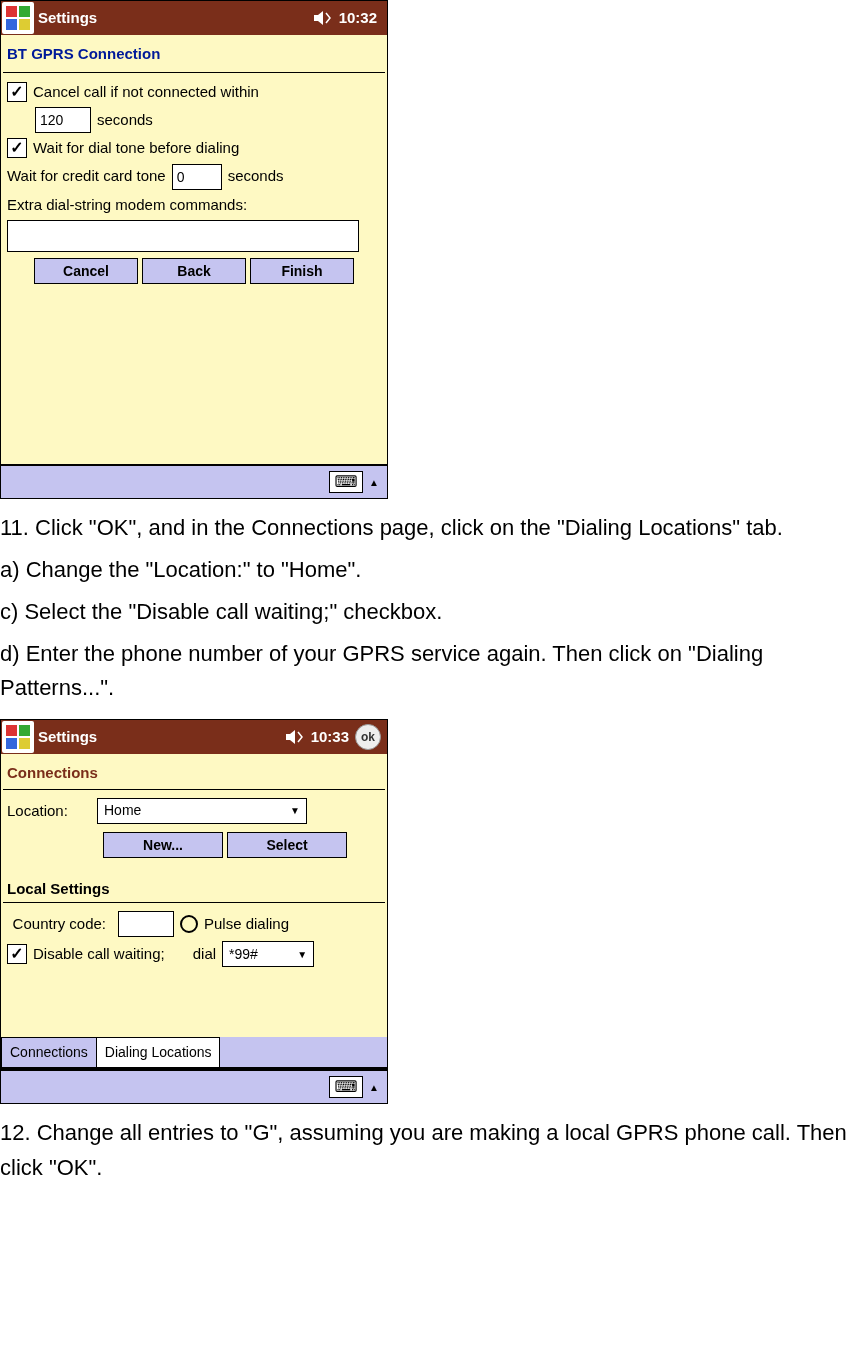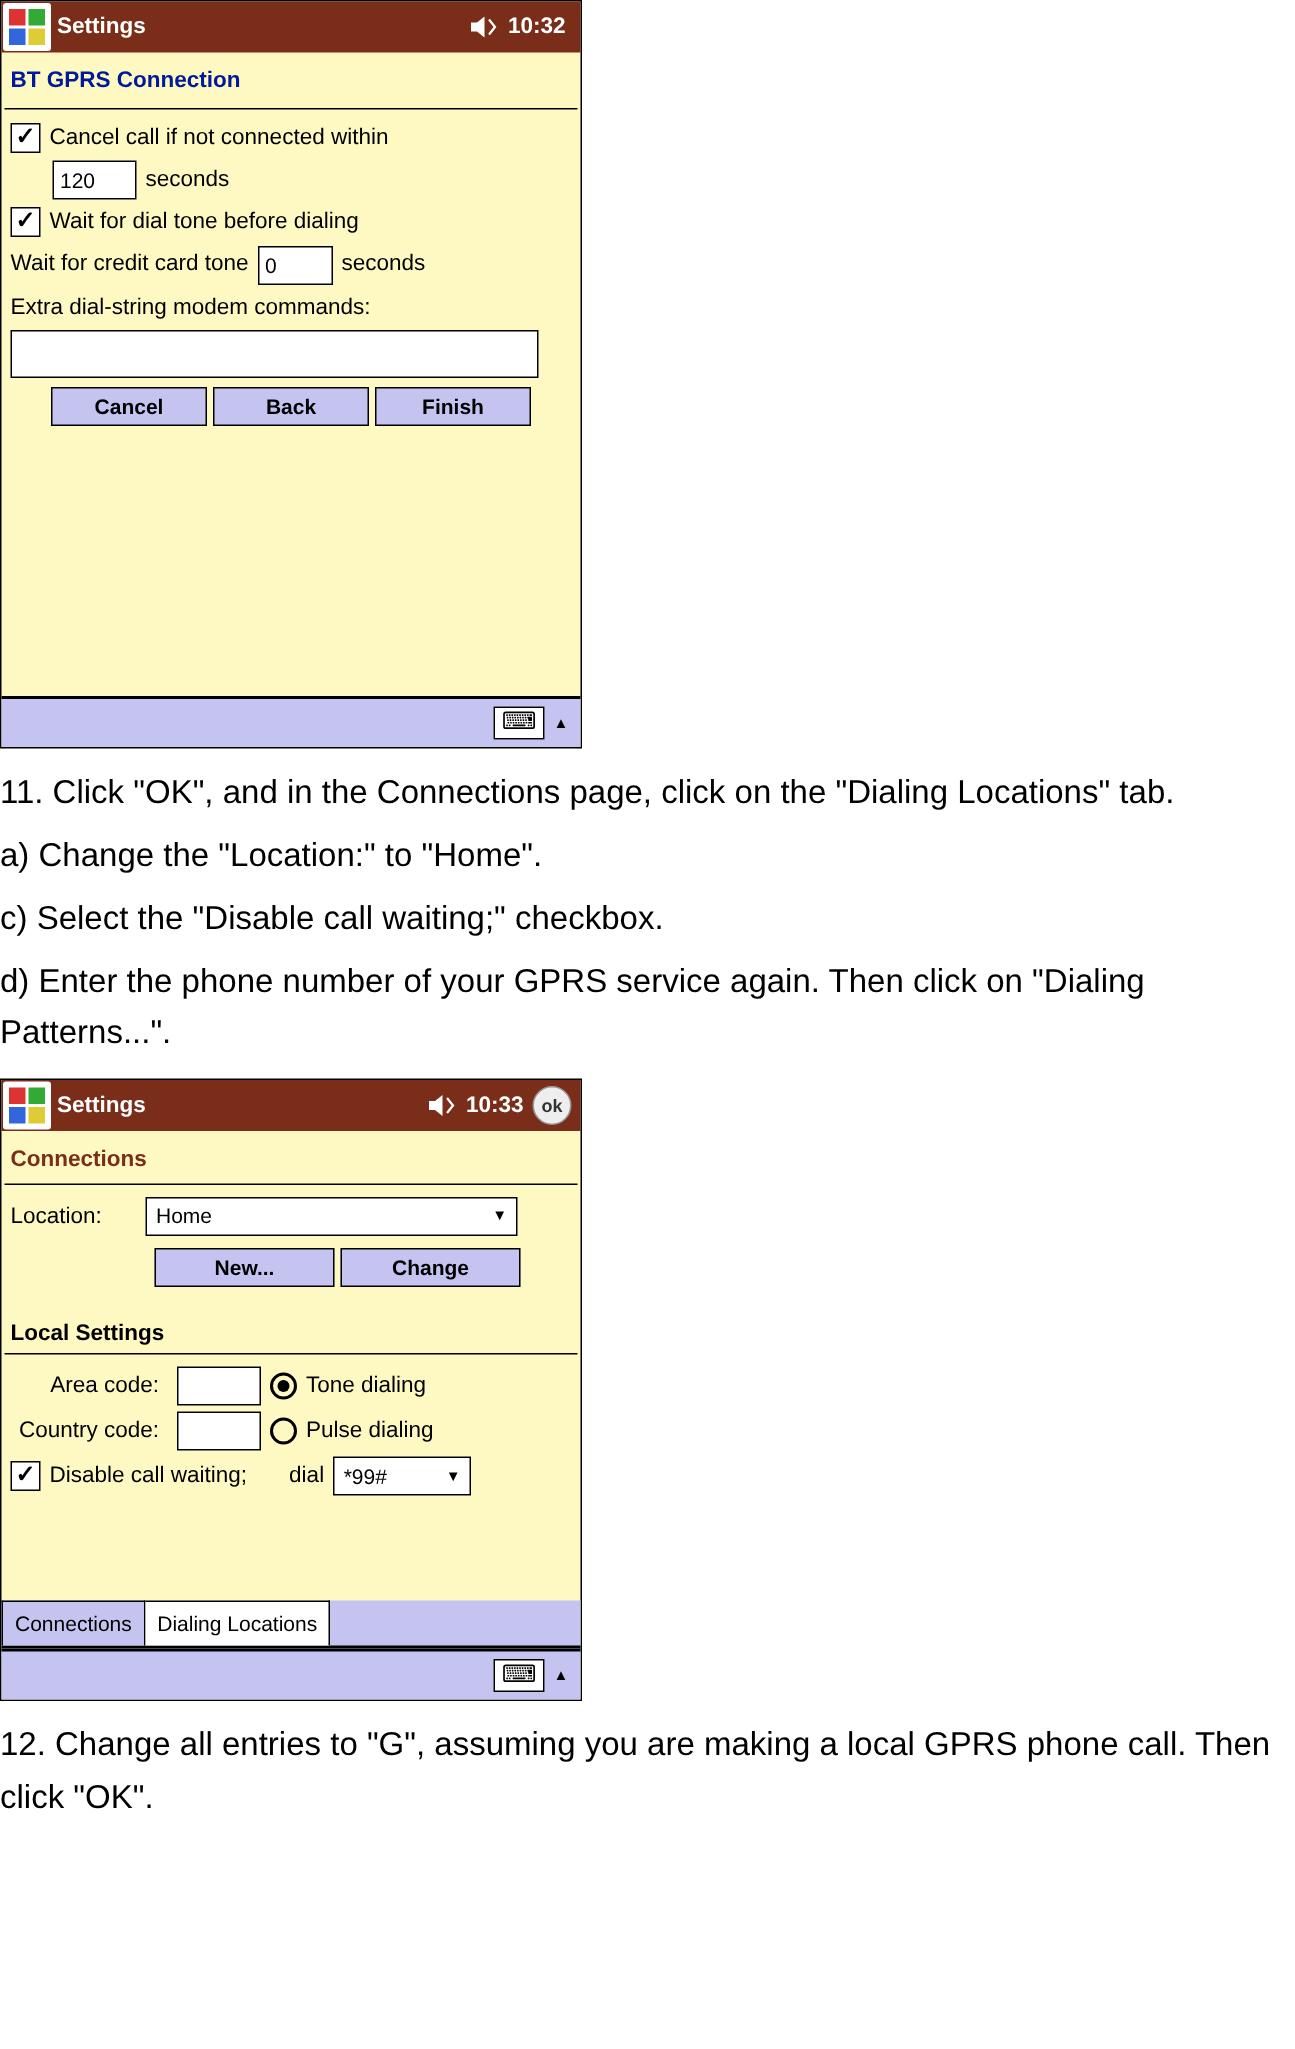--- a/index.html
+++ b/index.html
@@ -172,21 +172,21 @@
       border: 1px solid #000;
       background: #fff;
       height: 26px;
       display: flex;
       align-items: center;
       padding: 0 6px;
       justify-content: space-between;
       font-size: 14px;
     }
     .dropdown .dd-arrow { font-size: 10px; }
-    .dd-location { width: 248px; }
+    .dd-location { width: 210px; }
     .dd-dial { width: 92px; }
     
     .radio {
       width: 18px;
       height: 18px;
       border: 2px solid #000;
       border-radius: 50%;
       display: inline-flex;
       align-items: center;
       justify-content: center;
@@ -321,34 +321,28 @@
   <div class="device-body">
     <div class="row">
       <span style="width:84px">Location:</span>
       <div class="dropdown dd-location">
         <span>Home</span>
         <span class="dd-arrow">▼</span>
       </div>
     </div>
     <div class="btn-row-2">
       <button class="ppc-btn center-wide">New...</button>
-      <button class="ppc-btn center-wide">Change</button>
+      <button class="ppc-btn center-wide">Select</button>
     </div>
   </div>
 
   <div class="local-settings-title">Local Settings</div>
   <div class="divider"></div>
 
   <div class="device-body">
-    <div class="row">
-      <span class="label-col">Area code:</span>
-      <input class="num-input" value="" style="">
-      <span class="radio checked"></span>
-      <span>Tone dialing</span>
-    </div>
     <div class="row">
       <span class="label-col">Country code:</span>
       <input class="num-input" value="" style="">
       <span class="radio"></span>
       <span>Pulse dialing</span>
     </div>
     <div class="row">
       <span class="chk checked"></span>
       <span>Disable call waiting;</span>
       <span style="width:16px"></span>

